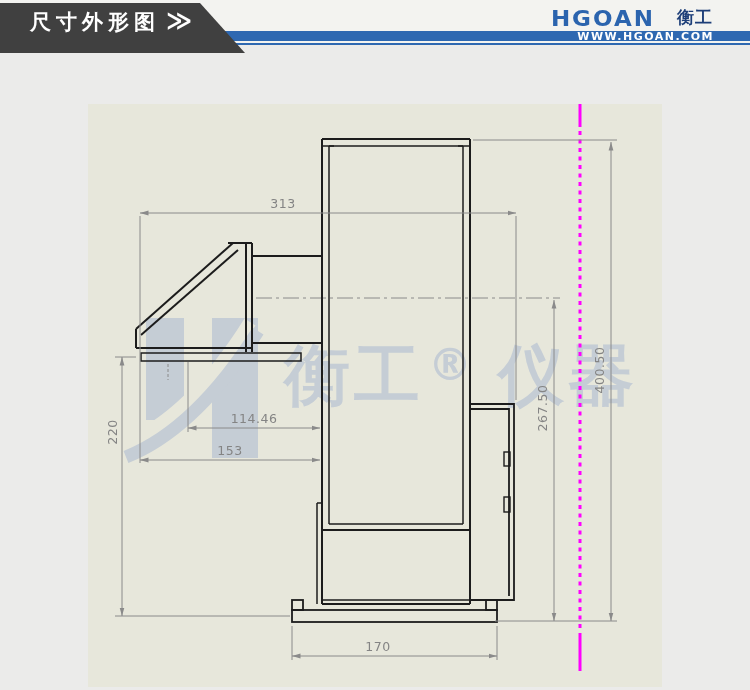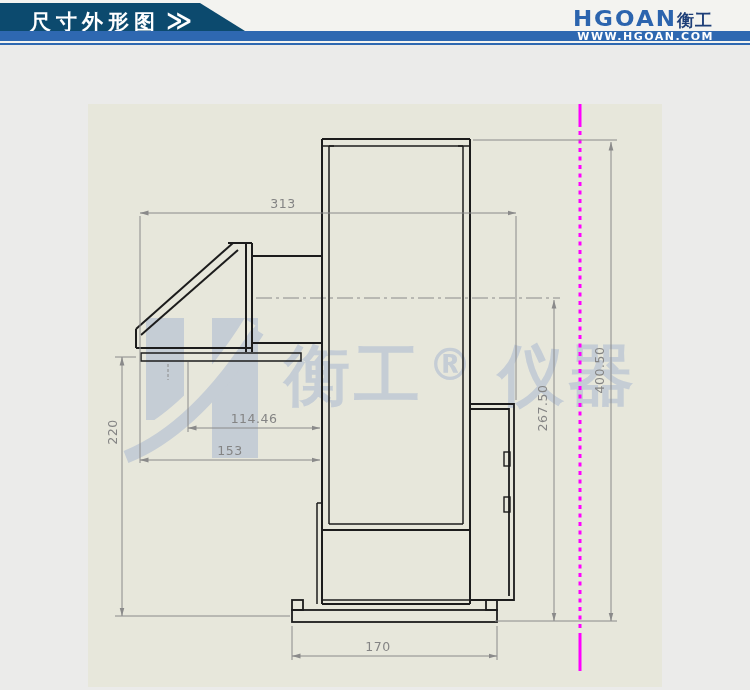--- a/index.html
+++ b/index.html
@@ -2,29 +2,29 @@
 <html><head>
 <meta charset="utf-8">
 <style>
   html,body{margin:0;padding:0;}
   body{width:750px;height:690px;position:relative;background:#ebebea;
        font-family:"DejaVu Sans","Liberation Sans",sans-serif;overflow:hidden;}
   .page{position:absolute;inset:0;}
 
   
   .header{position:absolute;left:0;top:0;width:750px;height:45px;background:#f3f3f0;z-index:10;}
-  .flag{position:absolute;left:0;top:3px;width:245px;height:28px;background:#0c4a6e;
+  .flag{position:absolute;left:0;top:3px;width:245px;height:50px;background:#404040;
         clip-path:polygon(0 0,200px 0,245px 100%,0 100%);}
   .flag-title{position:absolute;left:30px;top:0;height:38px;line-height:38px;
         color:#ffffff;font-size:21px;font-weight:bold;letter-spacing:5px;}
   .chevrons{position:absolute;left:166px;top:3px;color:#ffffff;font-size:25px;font-weight:bold;
         letter-spacing:-4px;}
   .hbar{position:absolute;left:0;top:31px;width:750px;height:10px;background:#2e68b1;}
   .hline{position:absolute;left:0;top:43px;width:750px;height:2px;background:#2e68b1;}
-  .logo{position:absolute;right:37px;top:6px;display:flex;align-items:flex-end;gap:0;z-index:12;}
+  .logo{position:absolute;right:37px;top:6px;display:flex;align-items:flex-start;gap:22px;z-index:12;}
   .logo-en{color:#2b64ae;font-size:23px;font-weight:900;letter-spacing:2px;
         transform:scaleY(.92);display:inline-block;}
   .logo-cn{color:#1d3e78;font-size:17px;font-weight:bold;letter-spacing:1px;}
   .site{position:absolute;right:36px;top:30px;z-index:12;color:#ffffff;font-size:11px;
         font-weight:bold;letter-spacing:1.5px;}
 
   
   svg{position:absolute;left:0;top:0;}
   .blk{stroke:#1c1c1c;fill:none;}
   .dim{stroke:#8a8a8a;fill:none;stroke-width:1;}

